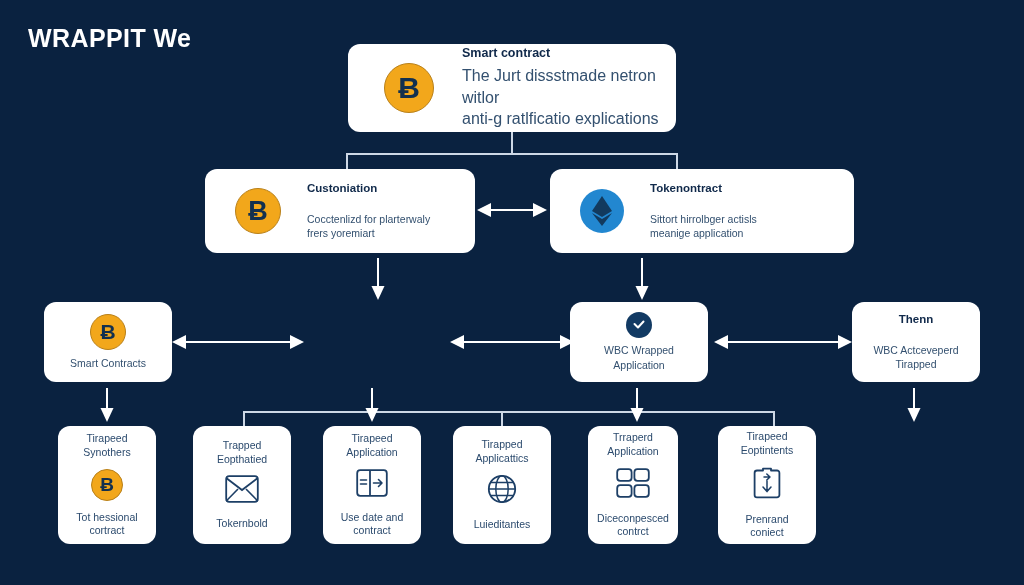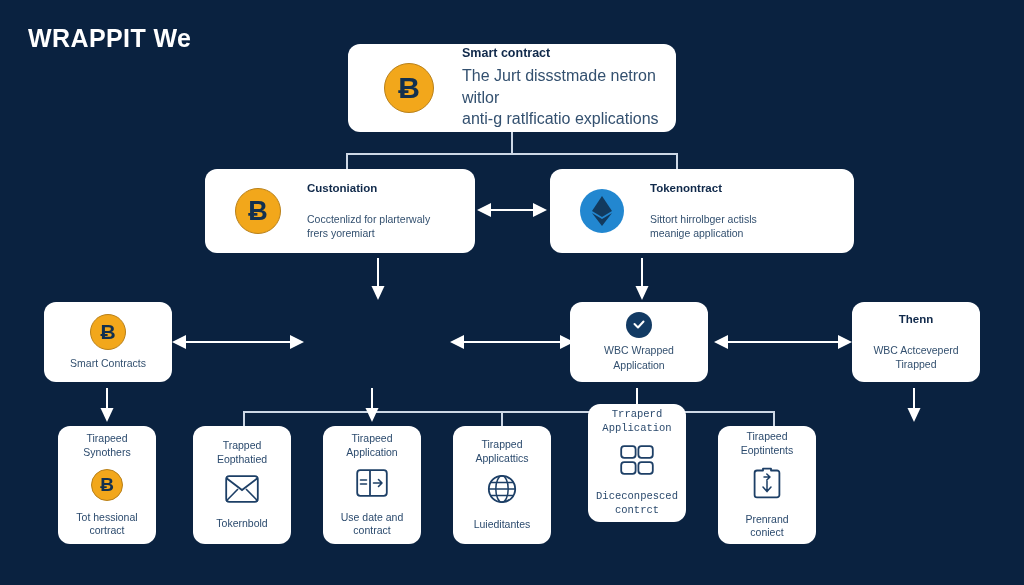--- a/index.html
+++ b/index.html
@@ -296,21 +296,21 @@
     <div class="leaf-icon">
       <svg width="30" height="30" viewBox="0 0 30 30">
         <circle cx="15" cy="15" r="13.2" stroke="#1d3f66" stroke-width="1.8" fill="none"></circle>
         <ellipse cx="15" cy="15" rx="6.2" ry="13.2" stroke="#1d3f66" stroke-width="1.5" fill="none"></ellipse>
         <path d="M1.8 15 L28.2 15 M3.6 8.5 L26.4 8.5 M3.6 21.5 L26.4 21.5" stroke="#1d3f66" stroke-width="1.4" fill="none"></path>
       </svg>
     </div>
     <div class="leaf-bottom">Luieditantes</div>
   </div>
 
-  <div class="card stacked" style="left:588px; top:404px; width:98px; height:118px;font-family:Liberation Mono, monospace;">
+  <div class="card stacked" style="left:588px; top:426px; width:90px; height:118px;">
     <div class="leaf-top">Trraperd</div>
     <div class="leaf-top">Application</div>
     <div class="leaf-icon">
       <svg width="34" height="30" viewBox="0 0 34 30">
         <rect x="1.2" y="1.2" width="14.4" height="11.6" rx="3" stroke="#1d3f66" stroke-width="1.8" fill="none"></rect>
         <rect x="18.4" y="1.2" width="14.4" height="11.6" rx="3" stroke="#1d3f66" stroke-width="1.8" fill="none"></rect>
         <rect x="1.2" y="17.2" width="14.4" height="11.6" rx="3" stroke="#1d3f66" stroke-width="1.8" fill="none"></rect>
         <rect x="18.4" y="17.2" width="14.4" height="11.6" rx="3" stroke="#1d3f66" stroke-width="1.8" fill="none"></rect>
       </svg>
     </div>

